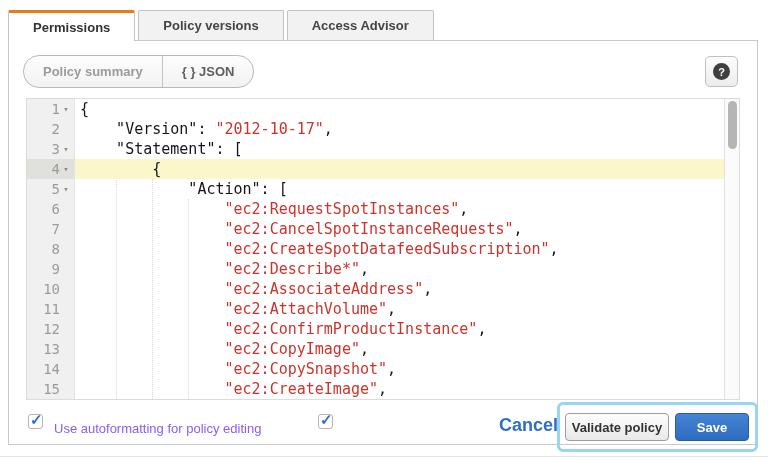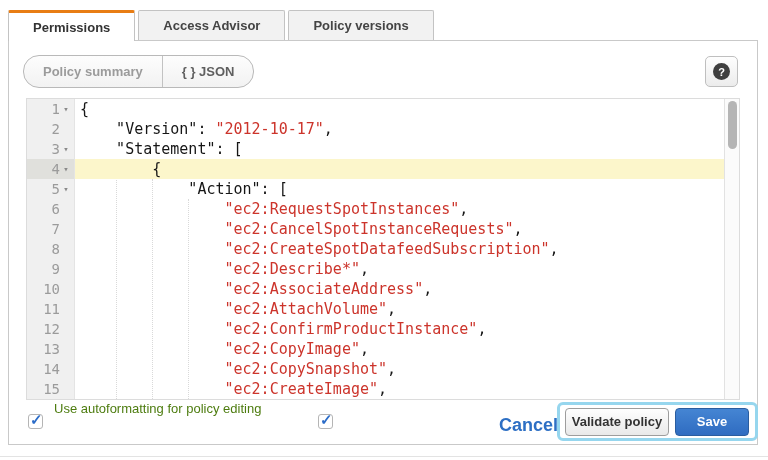--- a/index.html
+++ b/index.html
@@ -96,29 +96,29 @@
   .checkbox {
     position:absolute; width:15px; height:15px; background:#fff;
     border:1px solid #b5b5b5; border-radius:3px; cursor:pointer;
   }
   .checkbox .mark {
     position:absolute; left:1px; top:-4px; color:#2b6cc8;
     font-size:15px; font-weight:bold;
   }
   .cb1 { left:19px; top:13px; }
   .cb2 { left:309px; top:13px; }
-  .cb-label { position:absolute; top:0; font-size:13px; color:#4d7c0f; white-space:nowrap; }
+  .cb-label { position:absolute; top:20px; font-size:13px; color:#8b5cf6; white-space:nowrap; }
   .lbl1 { left:45px; }
   .lbl2 { left:335px; }
   .cancel-link {
     position:absolute; left:490px; top:14px; font-size:18px; font-weight:bold;
     color:#2d6fc4; cursor:pointer; text-decoration:none;
   }
   .focus-ring {
-    position:absolute; left:548px; top:1px; width:201px; height:39px;
+    position:absolute; left:548px; top:1px; width:201px; height:50px;
     border:3px solid #96d6ee; border-radius:6px;
     display:flex; align-items:center; padding:0 5px; gap:6px;
   }
   .btn {
     height:28px; border-radius:4px; font-size:13px; font-weight:bold;
     cursor:pointer; font-family:"Liberation Sans", sans-serif;
   }
   .btn.validate {
     width:104px; color:#333; border:1px solid #9d9d9d;
     background:linear-gradient(#fefefe,#e9e9e9);
@@ -136,24 +136,24 @@
 </head>
 <body>
 
 <div class="page">
 
   <div class="tabbar">
     <div class="tab active">
       <span>Permissions</span>
     </div>
     <div class="tab">
+      <span>Policy versions</span>
+    </div>
+    <div class="tab">
       <span>Access Advisor</span>
-    </div>
-    <div class="tab">
-      <span>Policy versions</span>
     </div>
   </div>
 
   <div class="panel">
 
     <div class="segmented">
       <button class="seg-btn summary">Policy summary</button>
       <button class="seg-btn json">{ } JSON</button>
     </div>
     <div class="help-btn">

